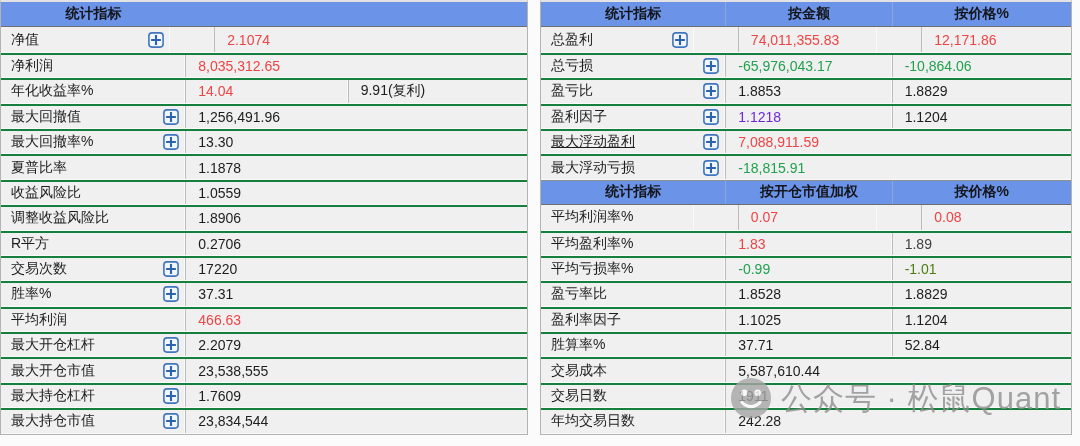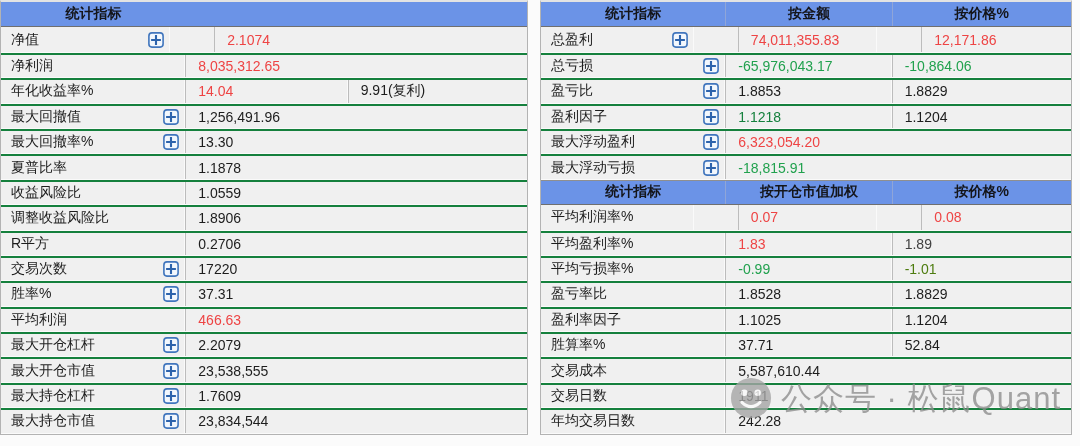--- a/index.html
+++ b/index.html
@@ -253,34 +253,34 @@
     <div class="row">
       <div class="cell lblcell" style="width: 185px;">
         <span>盈利因子</span>
         <span class="plus-icon">
           <svg width="16" height="16" viewBox="0 0 16 16">
             <rect x="0.9" y="0.9" width="14.2" height="14.2" rx="3" fill="#f2f7fd" stroke="#4176bd" stroke-width="1.6"></rect>
             <path d="M8 3.1 V12.9 M3.1 8 H12.9" stroke="#2d63ac" stroke-width="2.1"></path>
           </svg>
         </span>
       </div>
-      <div class="cell valcell" style="width: 167px; color: #15803d;">1.1218</div>
+      <div class="cell valcell" style="width: 167px; color: #6d28d9;">1.1218</div>
       <div class="cell valcell" style="width: 180px; color: rgb(29, 29, 29);">1.1204</div>
     </div>
     <div class="row">
-      <div class="cell lblcell" style="width: 185px;">
+      <div class="cell lblcell" style="width: 185px; text-decoration: underline;">
         <span>最大浮动盈利</span>
         <span class="plus-icon">
           <svg width="16" height="16" viewBox="0 0 16 16">
             <rect x="0.9" y="0.9" width="14.2" height="14.2" rx="3" fill="#f2f7fd" stroke="#4176bd" stroke-width="1.6"></rect>
             <path d="M8 3.1 V12.9 M3.1 8 H12.9" stroke="#2d63ac" stroke-width="2.1"></path>
           </svg>
         </span>
       </div>
-      <div class="cell valcell" style="width: 347px; color: rgb(238, 68, 68);">6,323,054.20</div>
+      <div class="cell valcell" style="width: 347px; color: rgb(238, 68, 68);">7,088,911.59</div>
     </div>
     <div class="row">
       <div class="cell lblcell" style="width: 185px;">
         <span>最大浮动亏损</span>
         <span class="plus-icon">
           <svg width="16" height="16" viewBox="0 0 16 16">
             <rect x="0.9" y="0.9" width="14.2" height="14.2" rx="3" fill="#f2f7fd" stroke="#4176bd" stroke-width="1.6"></rect>
             <path d="M8 3.1 V12.9 M3.1 8 H12.9" stroke="#2d63ac" stroke-width="2.1"></path>
           </svg>
         </span>

